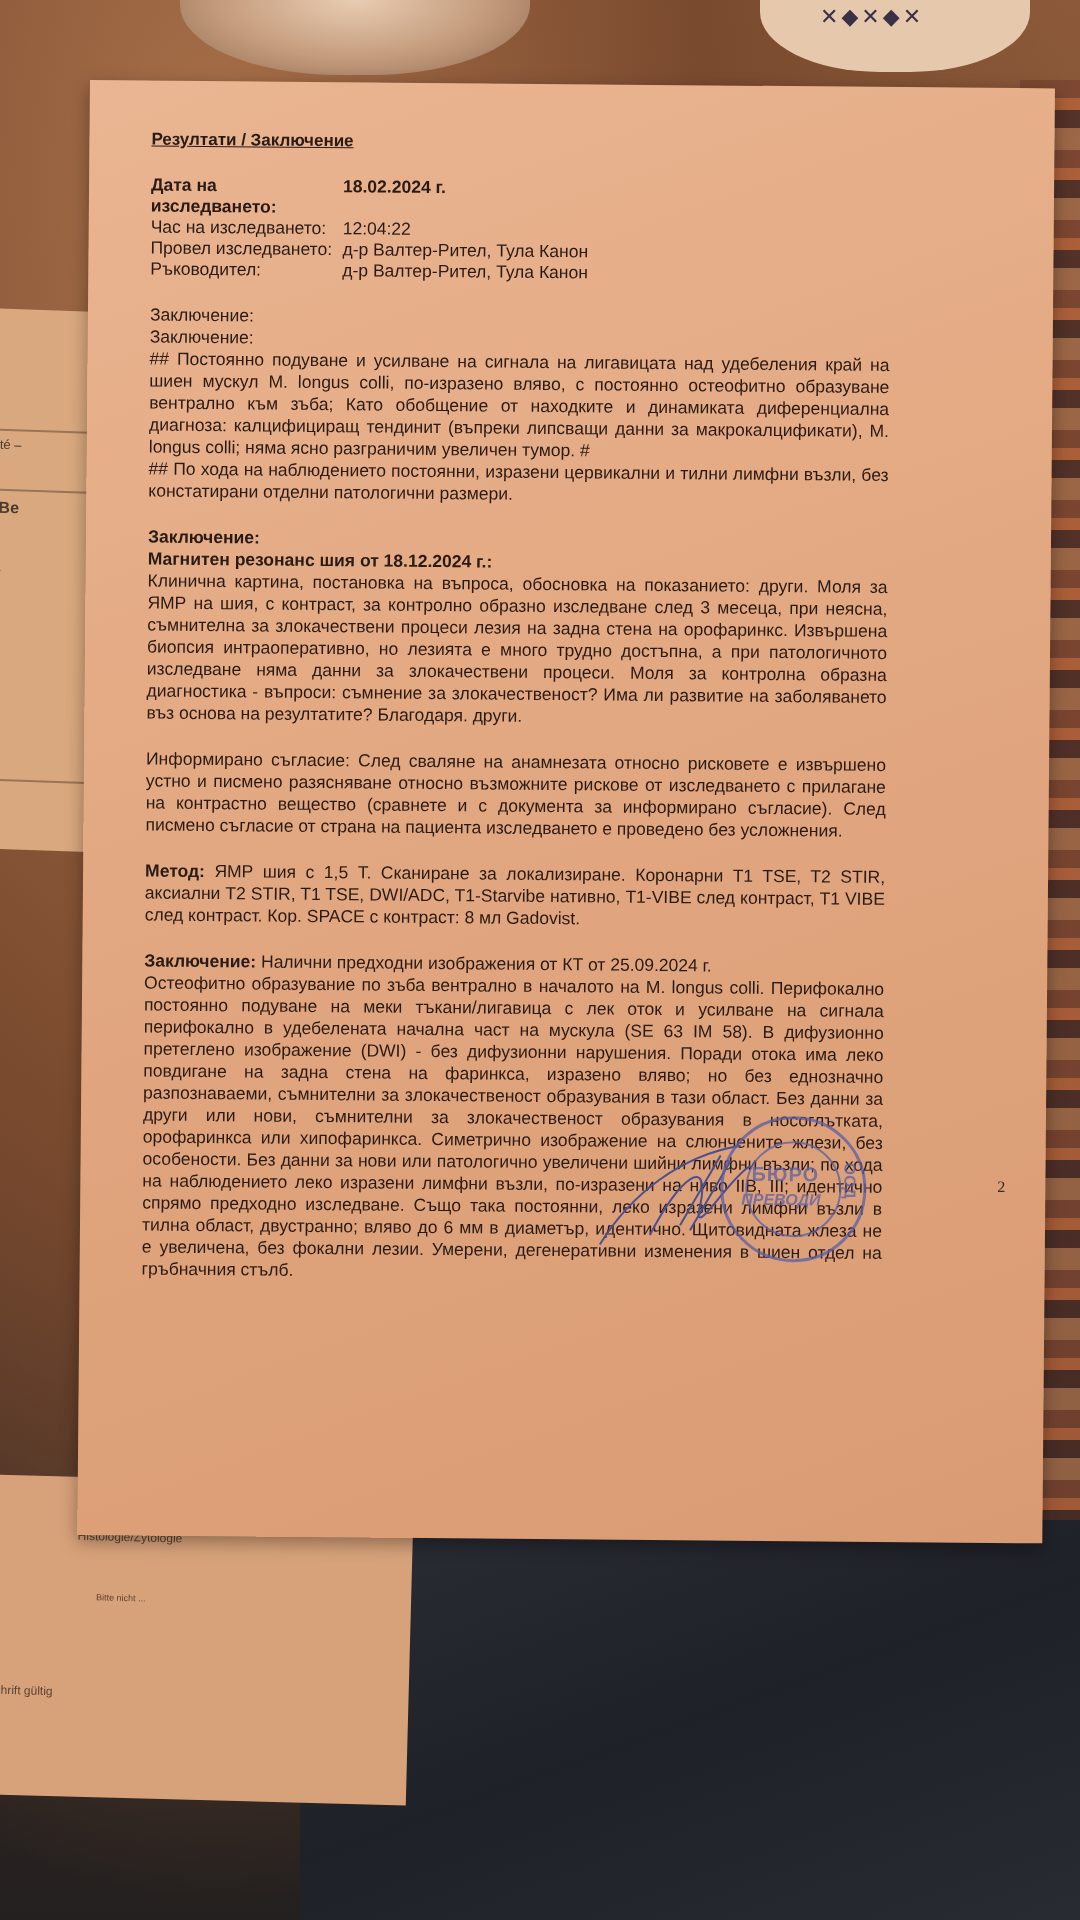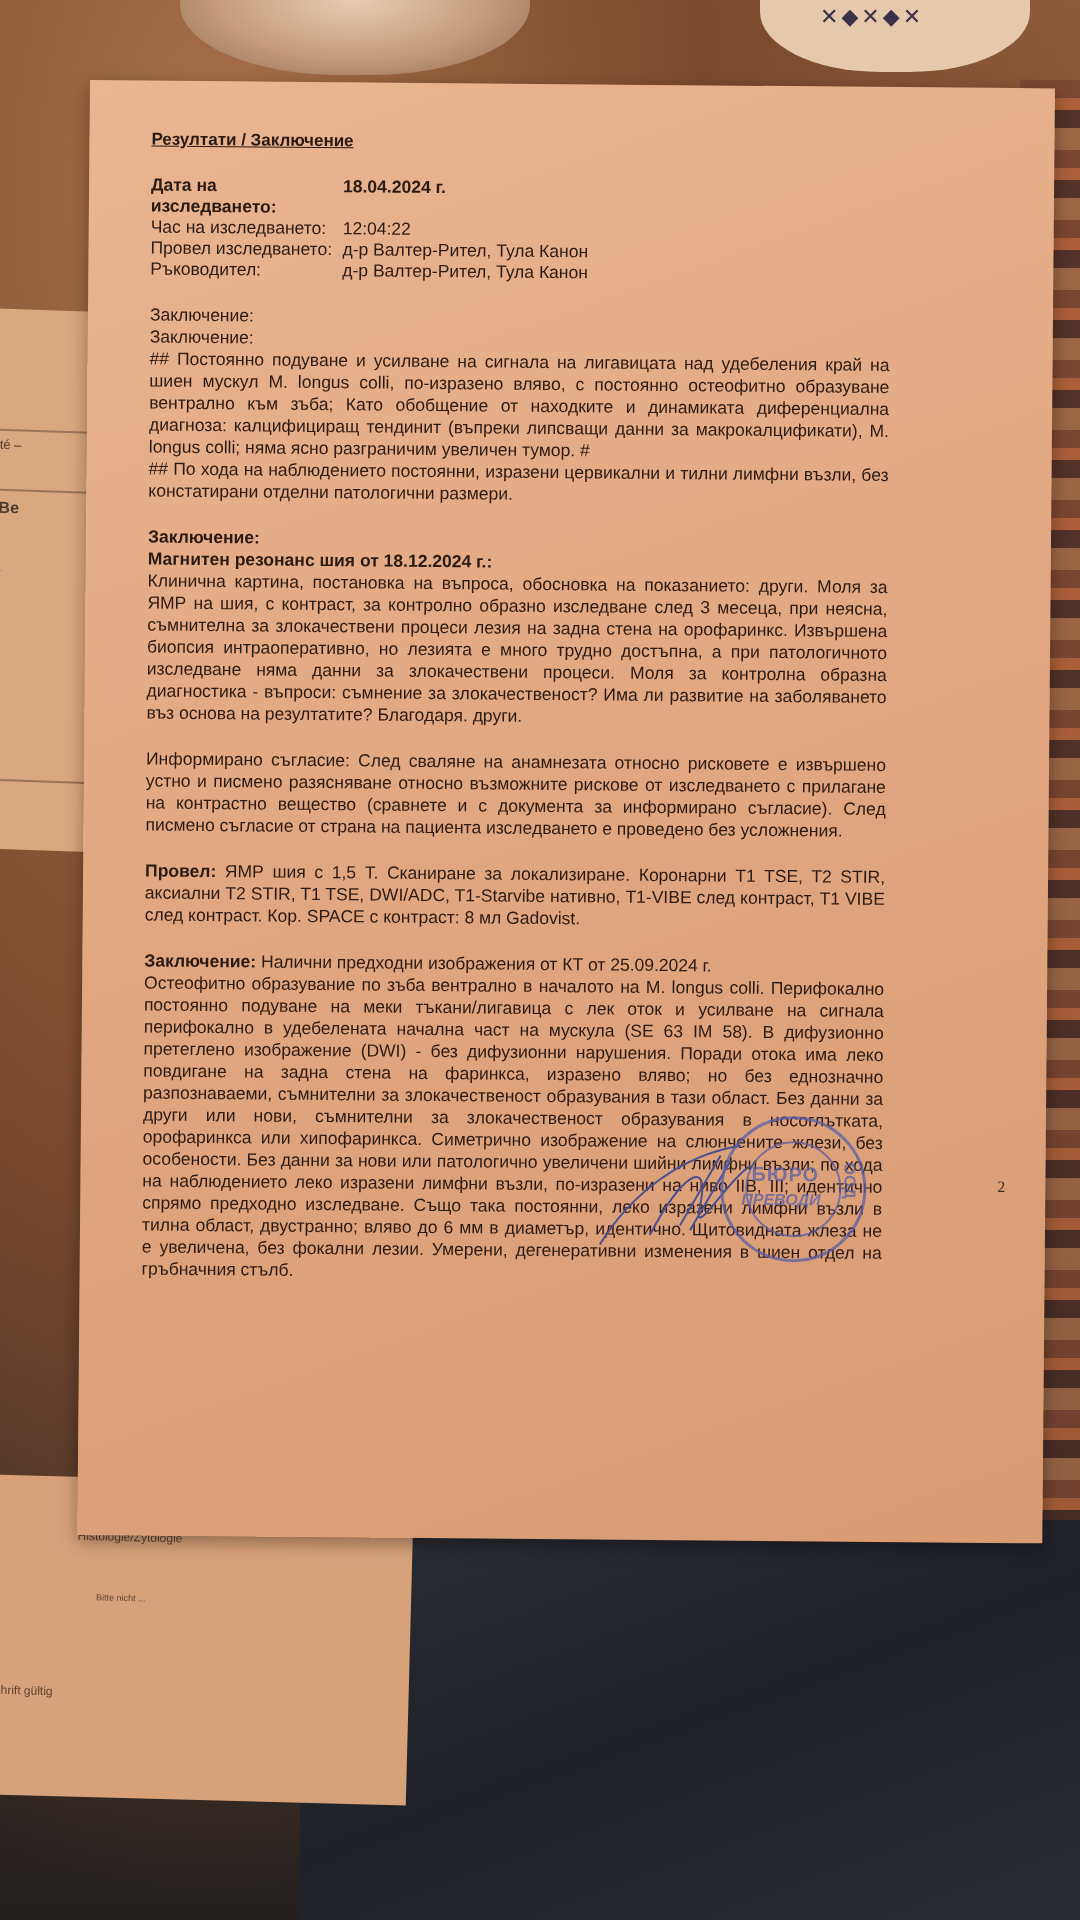--- a/index.html
+++ b/index.html
@@ -79,21 +79,21 @@
   <div class="frag" style="left:105px;top:115px;font-size:9px">Bitte nicht ... </div>
   <div class="frag" style="left:0;top:208px">schrift gültig</div>
 </div>
 
 <div class="paper">
   <div class="content">
     <div class="title">Резултати / Заключение</div>
 
     <div class="meta-row bold">
       <span class="meta-label">Дата на изследването:</span>
-      <span>18.04.2024 г.</span>
+      <span>18.02.2024 г.</span>
     </div>
     <div class="meta-row">
       <span class="meta-label">Час на изследването:</span>
       <span>12:04:22</span>
     </div>
     <div class="meta-row">
       <span class="meta-label">Провел изследването:</span>
       <span>д-р Валтер-Рител, Тула Канон</span>
     </div>
     <div class="meta-row">
@@ -109,21 +109,21 @@
 
     <div class="gap-md"></div>
     <p class="bold">Заключение:</p>
     <p class="bold">Магнитен резонанс шия от 18.12.2024 г.:</p>
     <p>Клинична картина, постановка на въпроса, обосновка на показанието: други. Моля за ЯМР на шия, с контраст, за контролно образно изследване след 3 месеца, при неясна, съмнителна за злокачествени процеси лезия на задна стена на орофаринкс. Извършена биопсия интраоперативно, но лезията е много трудно достъпна, а при патологичното изследване няма данни за злокачествени процеси. Моля за контролна образна диагностика - въпроси: съмнение за злокачественост? Има ли развитие на заболяването въз основа на резултатите? Благодаря. други.</p>
 
     <div class="gap-md"></div>
     <p>Информирано съгласие: След сваляне на анамнезата относно рисковете е извършено устно и писмено разясняване относно възможните рискове от изследването с прилагане на контрастно вещество (сравнете и с документа за информирано съгласие). След писмено съгласие от страна на пациента изследването е проведено без усложнения.</p>
 
     <div class="gap-md"></div>
-    <p><span class="bold">Провел:</span> <span>ЯМР шия с 1,5 Т. Сканиране за локализиране. Коронарни T1 TSE, T2 STIR, аксиални T2 STIR, T1 TSE, DWI/ADC, T1-Starvibe нативно, T1-VIBE след контраст, T1 VIBE след контраст. Кор. SPACE с контраст: 8 мл Gadovist.</span></p>
+    <p><span class="bold">Метод:</span> <span>ЯМР шия с 1,5 Т. Сканиране за локализиране. Коронарни T1 TSE, T2 STIR, аксиални T2 STIR, T1 TSE, DWI/ADC, T1-Starvibe нативно, T1-VIBE след контраст, T1 VIBE след контраст. Кор. SPACE с контраст: 8 мл Gadovist.</span></p>
 
     <div class="gap-md"></div>
     <p><span class="bold">Заключение:</span> <span>Налични предходни изображения от КТ от 25.09.2024 г.</span></p>
     <p>Остеофитно образувание по зъба вентрално в началото на M. longus colli. Перифокално постоянно подуване на меки тъкани/лигавица с лек оток и усилване на сигнала перифокално в удебелената начална част на мускула (SE 63 IM 58). В дифузионно претеглено изображение (DWI) - без дифузионни нарушения. Поради отока има леко повдигане на задна стена на фаринкса, изразено вляво; но без еднозначно разпознаваеми, съмнителни за злокачественост образувания в тази област. Без данни за други или нови, съмнителни за злокачественост образувания в носоглътката, орофаринкса или хипофаринкса. Симетрично изображение на слюнчените жлези, без особености. Без данни за нови или патологично увеличени шийни лимфни възли; по хода на наблюдението леко изразени лимфни възли, по-изразени на ниво IIB, III; идентично спрямо предходно изследване. Също така постоянни, леко изразени лимфни възли в тилна област, двустранно; вляво до 6 мм в диаметър, идентично. Щитовидната жлеза не е увеличена, без фокални лезии. Умерени, дегенеративни изменения в шиен отдел на гръбначния стълб.</p>
   </div>
 
   <svg class="signature" viewBox="0 0 200 120">
     <path d="M10 110 C 40 60, 90 20, 150 10 M60 100 C 90 40, 120 20, 110 70 C 100 110, 140 40, 160 30 M90 90 L130 20 M100 95 L140 25" stroke="#4a4f90" stroke-width="2" fill="none"></path>
   </svg>
   <div class="stamp">

